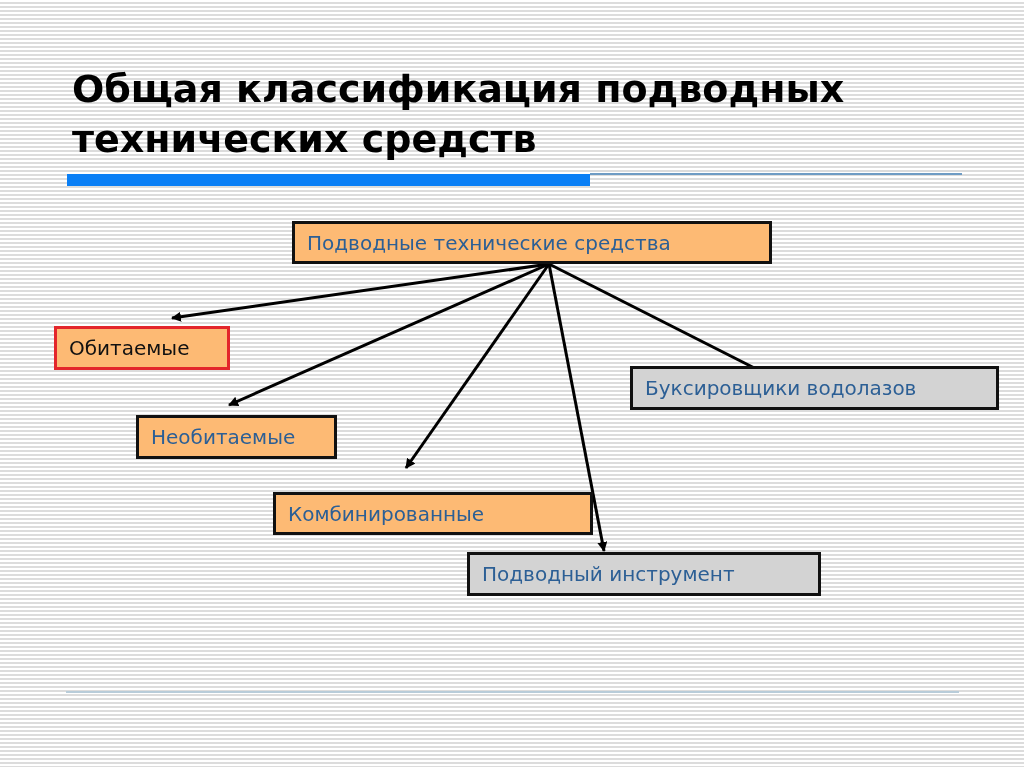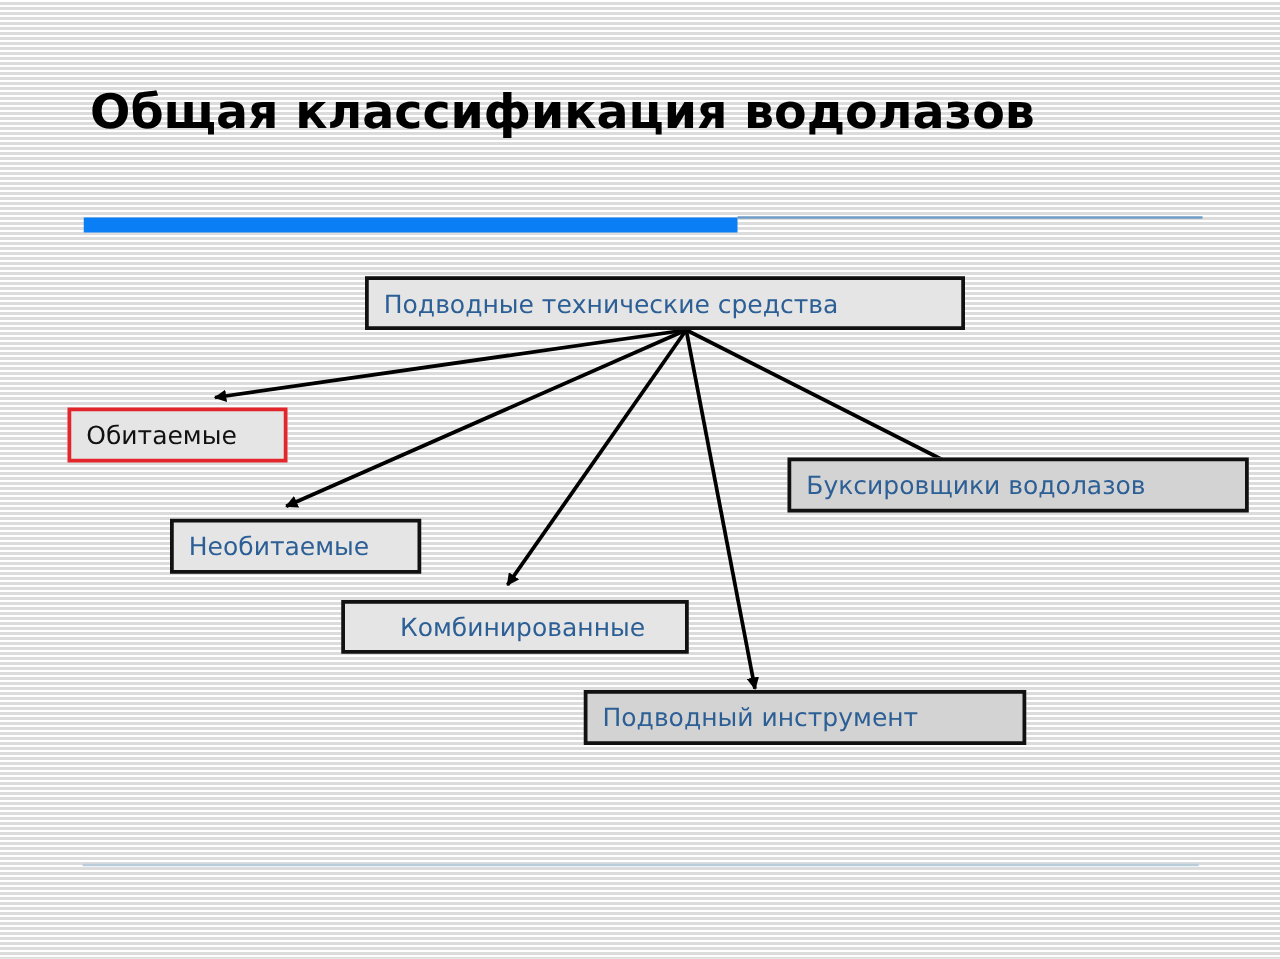--- a/index.html
+++ b/index.html
@@ -57,21 +57,21 @@
       left: 66px;
       top: 691px;
       width: 893px;
       height: 2px;
       background: #b8ccd9;
     }
     .node {
       position: absolute;
       box-sizing: border-box;
       border: 3px solid #111111;
-      background: #e5e5e5;
+      background: #fdba74;
       display: flex;
       align-items: center;
       padding-left: 12px;
       font-family: "DejaVu Sans", sans-serif;
       font-size: 20px;
       color: #2c5f95;
       white-space: nowrap;
     }
     .node.red {
       border-color: #e3262b;
@@ -85,21 +85,22 @@
       left: 0;
       top: 0;
       width: 1024px;
       height: 767px;
     }
   </style>
 </head>
 <body>
 
 <h1 class="title">
-  <span>Общая классификация водолазов</span>
+  <span>Общая классификация подводных</span>
+  <span>технических средств</span>
 </h1>
 
 <div class="accent-bar"></div>
 <div class="accent-line"></div>
 
 <svg class="arrows" viewBox="0 0 1024 767">
   <defs>
     <marker id="ah" markerWidth="10" markerHeight="10" refX="9" refY="5" orient="auto" markerUnits="userSpaceOnUse">
       <path d="M0,0 L10,5 L0,10 z" fill="#000"></path>
     </marker>
@@ -118,21 +119,21 @@
 </div>
 
 <div class="node red" style="left:54px; top:326px; width:176px; height:44px;">
   <span>Обитаемые</span>
 </div>
 
 <div class="node" style="left:136px; top:415px; width:201px; height:44px;">
   <span>Необитаемые</span>
 </div>
 
-<div class="node" style="left:273px; top:480px; width:278px; height:43px;justify-content:center;">
+<div class="node" style="left:273px; top:492px; width:320px; height:43px;">
   <span>Комбинированные</span>
 </div>
 
 <div class="node grey" style="left:467px; top:552px; width:354px; height:44px;">
   <span>Подводный инструмент</span>
 </div>
 
 <div class="node grey" style="left:630px; top:366px; width:369px; height:44px;">
   <span>Буксировщики водолазов</span>
 </div>

